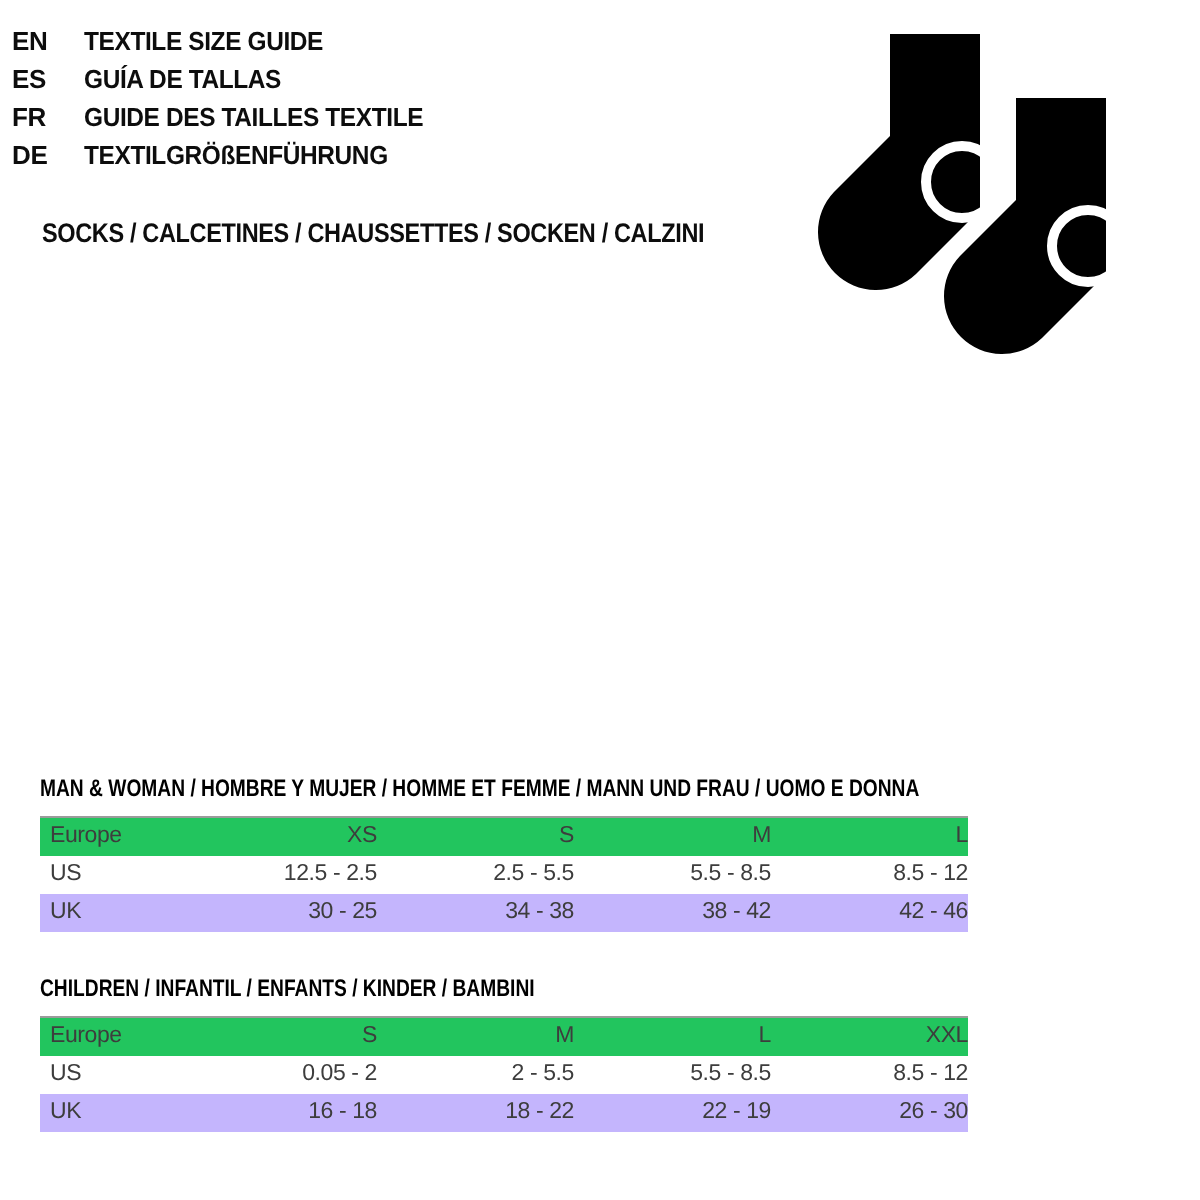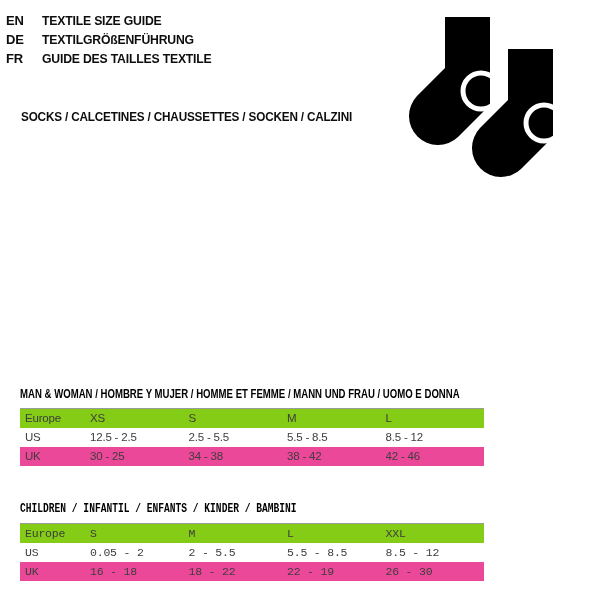--- a/index.html
+++ b/index.html
@@ -39,21 +39,21 @@
     transform: scaleX(0.87);
     transform-origin: 0 50%;
   }
 
   
   .sock-svg { position: absolute; left: 400px; top: 0; }
 
   
   .size-table { position: absolute; left: 20px; width: 464px; }
   .size-table.t1 { top: 388px; }
-  .size-table.t2 { top: 503px; font-family: Liberation Mono, monospace; }
+  .size-table.t2 { top: 488px; }
 
   .table-title {
     margin: 0 0 7px 0;
     font-size: 12px;
     line-height: 13px;
     font-weight: bold;
     color: #000;
     white-space: nowrap;
     transform: scaleX(0.8);
     transform-origin: 0 50%;
@@ -61,54 +61,58 @@
 
   table.grid {
     border-collapse: collapse;
     table-layout: fixed;
     width: 464px;
   }
   col.c0 { width: 70px; }
   col.c1 { width: 98.5px; }
   table.grid tr { height: 19px; }
   table.grid thead tr {
-    background: #84cc16;
+    background: #22c55e;
     border-top: 1px solid #9b9b9b;
   }
-  table.grid tbody tr.alt { background: #ec4899; margin-top: 12px; }
+  table.grid tbody tr.alt { background: #c4b5fd; margin-top: 12px; }
   table.grid th, table.grid td {
     font-weight: normal;
     font-size: 11.5px;
     color: #3d3d3d;
-    text-align: left;
+    text-align: right;
     padding: 0;
     letter-spacing: -0.2px;
     white-space: nowrap;
     overflow: hidden;
   }
   table.grid th:first-child, table.grid td:first-child {
     text-align: left;
     padding-left: 5px;
   }
 </style>
 </head>
 <body>
 
 <div class="lang-block">
   <div class="lang-row">
     <span class="lang-code">EN</span>
     <span class="lang-label">TEXTILE SIZE GUIDE</span>
   </div>
   <div class="lang-row">
+    <span class="lang-code">ES</span>
+    <span class="lang-label">GUÍA DE TALLAS</span>
+  </div>
+  <div class="lang-row">
+    <span class="lang-code">FR</span>
+    <span class="lang-label">GUIDE DES TAILLES TEXTILE</span>
+  </div>
+  <div class="lang-row">
     <span class="lang-code">DE</span>
     <span class="lang-label">TEXTILGRÖßENFÜHRUNG</span>
-  </div>
-  <div class="lang-row">
-    <span class="lang-code">FR</span>
-    <span class="lang-label">GUIDE DES TAILLES TEXTILE</span>
   </div>
 </div>
 
 <div class="subtitle">SOCKS / CALCETINES / CHAUSSETTES / SOCKEN / CALZINI</div>
 
 <svg class="sock-svg" width="200" height="190" viewBox="400 0 200 190" aria-hidden="true">
 
   <path d="M445,17 H490 V105 L458,137 A29,29 0 0 1 417,96 L445,68 Z" fill="#000"></path>
   <circle cx="481" cy="91" r="18" fill="none" stroke="#fff" stroke-width="5"></circle>
 

